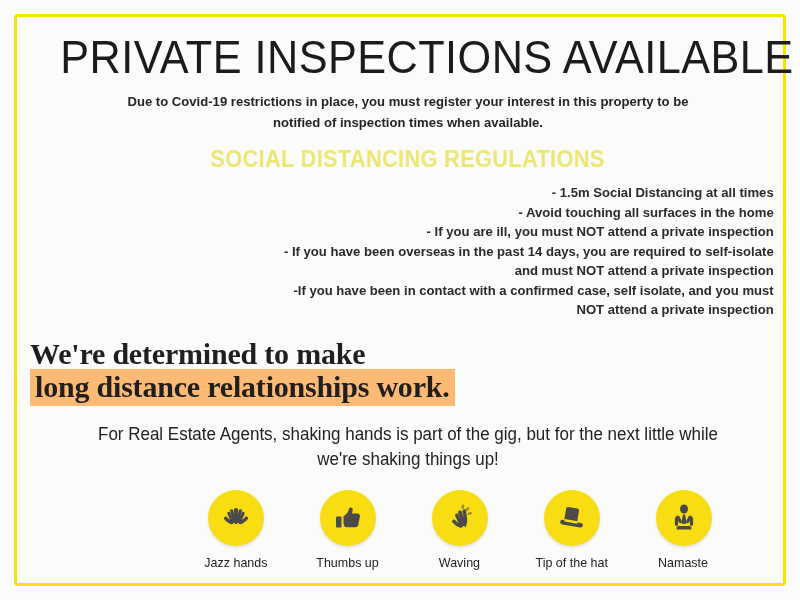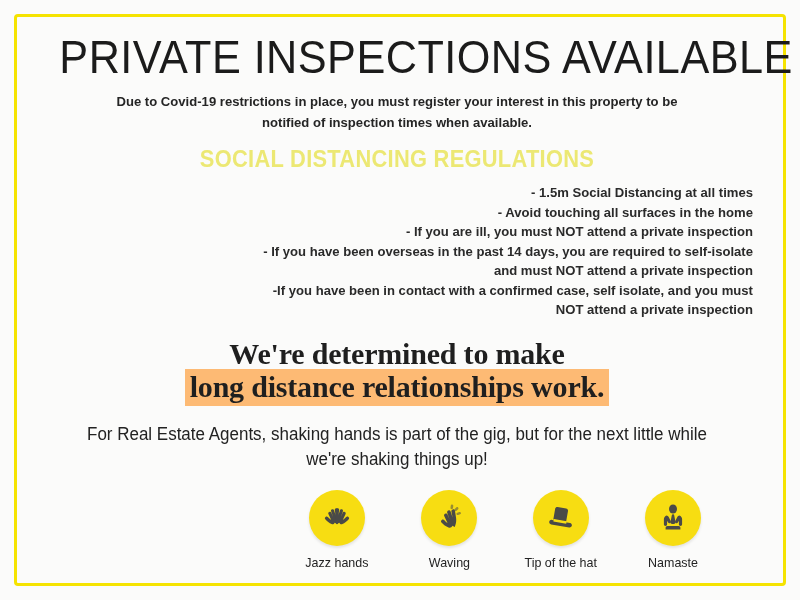--- a/index.html
+++ b/index.html
@@ -31,21 +31,21 @@
     box-sizing: border-box;
     pointer-events: none;
   }
   #content {
     position: absolute;
     left: 0;
     top: 0;
     width: 800px;
     height: 600px;
     box-sizing: border-box;
-    padding: 24px 36px 0 30px;
+    padding: 24px 15px 0 30px;
   }
 
   
   .title {
     font-family: "Liberation Sans", sans-serif;
     font-size: 47px;
     font-weight: 300;
     letter-spacing: 0.5px;
     color: #1b1b1b;
     text-align: center;
@@ -92,21 +92,20 @@
     font-family: "Liberation Sans", sans-serif;
     font-size: 13.5px;
     font-weight: 600;
     color: #2a2a2a;
     line-height: 19.5px;
     transform: scaleX(0.97);
   }
 
   
   .tagline {
-    text-align: center;
     margin: 17px 0 0 0;
   }
   .tagline-line {
     font-family: "Liberation Serif", serif;
     font-size: 30px;
     font-weight: 700;
     color: #1f1f1f;
     line-height: 33px;
     letter-spacing: -0.2px;
   }
@@ -209,20 +208,31 @@
           <svg width="34" height="34" viewBox="0 0 34 34" aria-hidden="true">
             <g fill="#4a4a48">
               <path d="M14.6 21.8c-.5 1.3-1.9 1.9-3 1.3-2.3-1.2-4.6-3-6.3-4.9-.7-.8-.5-1.8.3-2.3.8-.5 1.8-.3 2.5.4 1 1.1 2.1 2 3.1 2.7L8.4 13c-.4-.9 0-1.8.9-2.1.9-.3 1.8.2 2.1 1l1.6 4-1.9-5.6c-.3-.9.2-1.8 1-2 .9-.3 1.8.2 2 1.1l1.7 5.3-1-5.5c-.2-.9.4-1.7 1.3-1.9.9-.1 1.7.5 1.8 1.4l.9 6.3c.3 2.2.1 4.4-.6 6.4l-.6 1.8z"></path>
               <path d="M19.4 21.8c.5 1.3 1.9 1.9 3 1.3 2.3-1.2 4.6-3 6.3-4.9.7-.8.5-1.8-.3-2.3-.8-.5-1.8-.3-2.5.4-1 1.1-2.1 2-3.1 2.7l2.8-6c.4-.9 0-1.8-.9-2.1-.9-.3-1.8.2-2.1 1l-1.6 4 1.9-5.6c.3-.9-.2-1.8-1-2-.9-.3-1.8.2-2 1.1l-1.7 5.3 1-5.5c.2-.9-.4-1.7-1.3-1.9-.9-.1-1.7.5-1.8 1.4l-.9 6.3c-.3 2.2-.1 4.4.6 6.4l.6 1.8z"></path>
             </g>
           </svg>
         </div>
         <div class="icon-label">Jazz hands</div>
       </div>
 
+      <div class="icon-item">
+        <div class="icon-circle">
+          <svg width="32" height="32" viewBox="0 0 32 32" aria-hidden="true">
+            <g fill="#4a4a48">
+              <rect x="4" y="14.5" width="5.5" height="11" rx="1"></rect>
+              <path d="M11.5 14.2c1.9-1 3.3-2.4 4.3-4.1.5-.9.8-1.9 1-2.9.2-1 1-1.7 2-1.6 1.2.1 2 1.1 1.9 2.3-.1 1.3-.4 2.5-.9 3.7h5.6c1.6 0 2.8 1.4 2.5 2.9l-1.6 8.3c-.3 1.4-1.5 2.4-2.9 2.4h-9c-1.1 0-2-.7-2.3-1.7l-.6-2v-7.3z"></path>
+            </g>
+          </svg>
+        </div>
+        <div class="icon-label">Thumbs up</div>
+      </div>
 
       <div class="icon-item">
         <div class="icon-circle">
           <svg width="32" height="32" viewBox="0 0 32 32" aria-hidden="true">
             <g fill="#4a4a48">
               <path d="M19.5 23.8c-.7 1.6-2.4 2.4-4 1.8-2.6-1-5.1-2.8-7-5-.8-.9-.6-2.1.3-2.7.9-.6 2.1-.4 2.8.5.9 1 1.9 1.9 2.9 2.6l-3.3-6.9c-.4-1 0-2.1 1-2.4 1-.3 2.1.2 2.5 1.2l1.8 4.3-2.3-6.5c-.4-1 .2-2 1.2-2.3 1-.3 2 .3 2.3 1.3l1.9 6-1.2-6.2c-.2-1 .5-2 1.5-2.1 1-.2 2 .5 2.1 1.5l1.1 7.1c.3 2.4.1 4.8-.7 7l-.7 2z"></path>
               <path d="M23.3 5.4c.5-.5 1.3-.5 1.8 0 .5.5.5 1.3 0 1.8l-1.6 1.6c-.5.5-1.3.5-1.8 0-.5-.5-.5-1.3 0-1.8l1.6-1.6z" opacity="0.55"></path>
               <path d="M26.4 10c.6-.2 1.3.1 1.5.8.2.6-.1 1.3-.8 1.5l-2.1.7c-.6.2-1.3-.1-1.5-.8-.2-.6.1-1.3.8-1.5l2.1-.7z" opacity="0.55"></path>
               <path d="M17.8 3.6c.1-.7.7-1.2 1.4-1.1.7.1 1.2.7 1.1 1.4l-.3 2.2c-.1.7-.7 1.2-1.4 1.1-.7-.1-1.2-.7-1.1-1.4l.3-2.2z" opacity="0.55"></path>
             </g>

